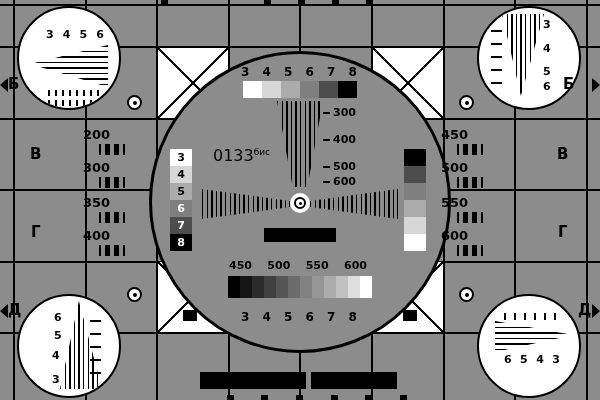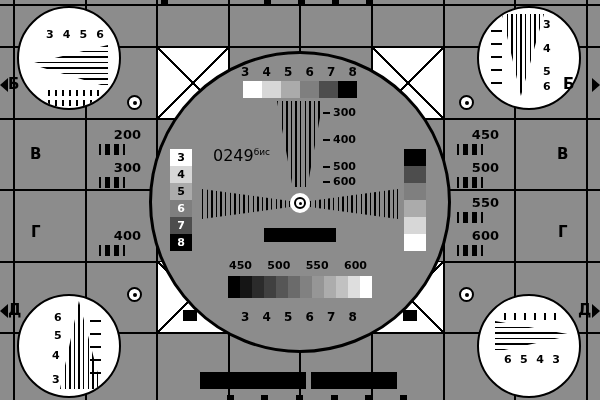--- a/index.html
+++ b/index.html
@@ -44,21 +44,21 @@
 
   .ttl{position:absolute;font-size:15px;letter-spacing:1px;line-height:1}
   .code{position:absolute;font-size:16px;line-height:1}
   .code sup{font-size:9px}
 
   .letter{position:absolute;font-size:15px;font-weight:bold;line-height:1}
   .tri{position:absolute;width:0;height:0;border-top:7px solid transparent;border-bottom:7px solid transparent}
   .tri-l{border-right:8px solid #000}
   .tri-r{border-left:8px solid #000}
 
-  .burst{position:absolute;width:58px;text-align:right}
+  .burst{position:absolute;width:58px;text-align:left}
   .blabel{font-size:13px;font-weight:bold;line-height:1}
   .bars{margin-top:3px;height:11px;display:flex;justify-content:center;gap:4px}
   .bars i{display:block;background:#000}
   .bars i:nth-child(1),.bars i:nth-child(4){width:2px}
   .bars i:nth-child(2),.bars i:nth-child(3){width:5px}
 
   .bar{position:absolute;background:#000}
   .sq{position:absolute;width:14px;height:11px;background:#000}
   .mark{position:absolute;width:7px;height:5px;background:#000}
 
@@ -168,21 +168,21 @@
   <div class="wlabel" style="left:323px;top:161px">
       <i></i>
       <span>500</span>
     </div>
   <div class="wlabel" style="left:323px;top:176px">
       <i></i>
       <span>600</span>
     </div>
 
   <div class="code" style="left:213px;top:148px">
-    <span>0249</span><sup>бис</sup>
+    <span>0133</span><sup>бис</sup>
   </div>
 
   <div class="gscale labeled" style="left:170px;top:149px">
     <div class="gcell" style="background: rgb(255, 255, 255);">3</div>
     <div class="gcell" style="background: rgb(215, 215, 215);">4</div>
     <div class="gcell" style="background: rgb(171, 171, 171);">5</div>
     <div class="gcell" style="background: rgb(127, 127, 127);">6</div>
     <div class="gcell" style="background: rgb(77, 77, 77);">7</div>
     <div class="gcell" style="background: rgb(0, 0, 0);">8</div>
   </div>
@@ -275,20 +275,29 @@
   </div>
   <div class="burst" style="left:83px;top:161px">
     <div class="blabel">300</div>
     <div class="bars">
         <i></i>
         <i></i>
         <i></i>
         <i></i>
       </div>
   </div>
+  <div class="burst" style="left:83px;top:196px">
+    <div class="blabel">350</div>
+    <div class="bars">
+        <i></i>
+        <i></i>
+        <i></i>
+        <i></i>
+      </div>
+  </div>
   <div class="burst" style="left:83px;top:229px">
     <div class="blabel">400</div>
     <div class="bars">
         <i></i>
         <i></i>
         <i></i>
         <i></i>
       </div>
   </div>
 

